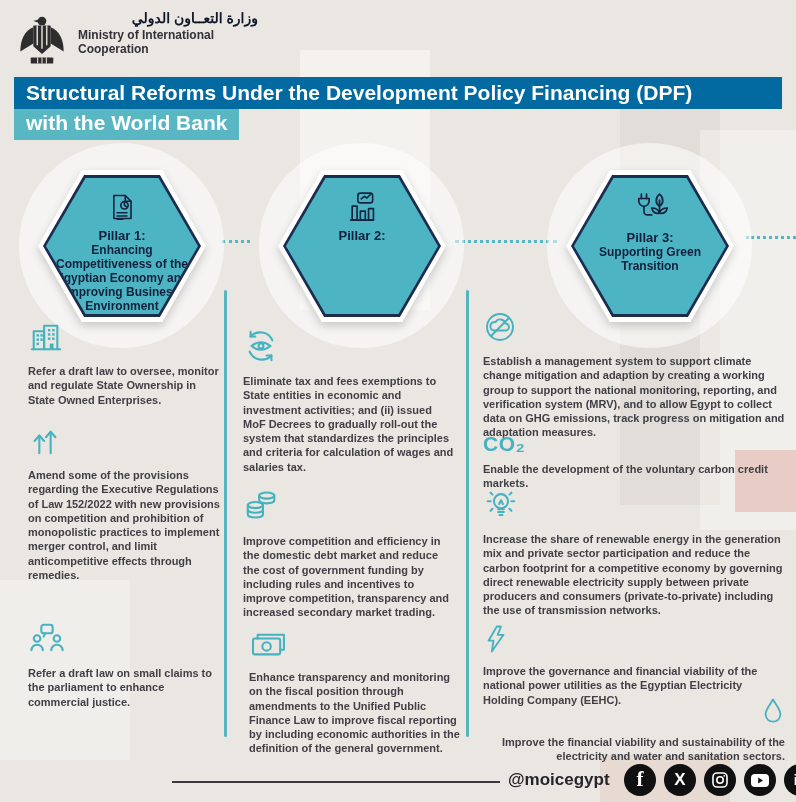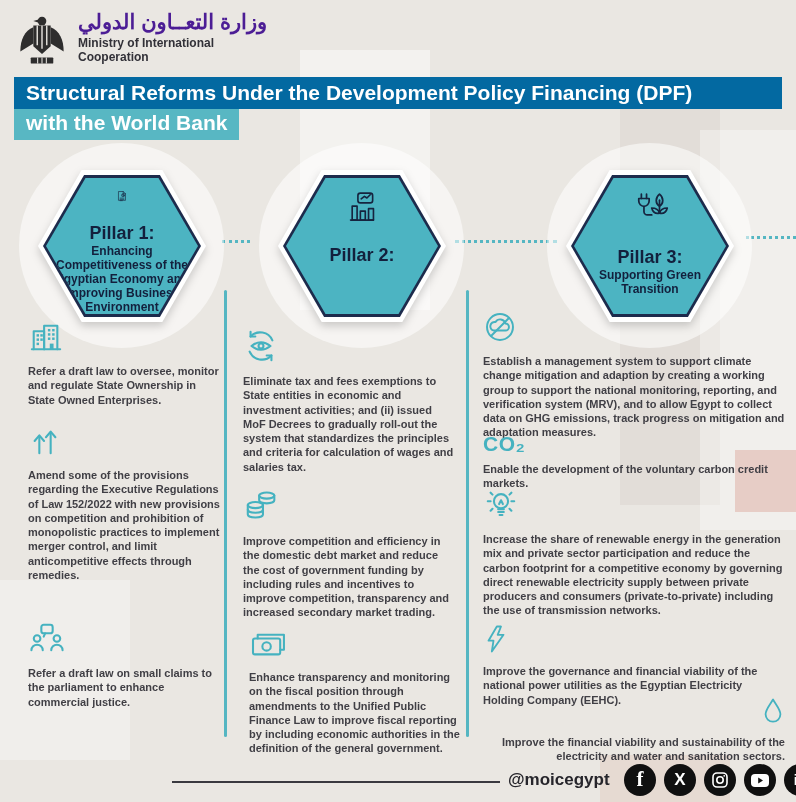--- a/index.html
+++ b/index.html
@@ -5,42 +5,42 @@
   html,body{margin:0;padding:0;background:#d8d6d2;}
   .canvas{position:relative;width:796px;height:802px;background:#eae7e2;overflow:hidden;
           font-family:"Liberation Sans",sans-serif;}
 
   
   .bg{position:absolute;pointer-events:none;}
 
   
   .logo{position:absolute;left:16px;top:10px;display:flex;gap:10px;}
   .eagle svg{width:52px;height:62px;}
-  .logo-ar{color:#4c1d95;font-size:21px;font-weight:bold;direction:rtl;text-align:left;}
+  .logo-ar{color:#0f172a;font-size:14px;font-weight:bold;direction:rtl;text-align:right;}
   .logo-en{color:#323138;font-size:12px;font-weight:bold;width:180px;line-height:1.15;margin-top:3px;}
 
   
   .banner{position:absolute;left:14px;top:77px;}
   .b1{background:#0369a1;color:#fff;font-weight:bold;font-size:21px;line-height:26px;
       padding:3px 12px;width:744px;}
   .b2{background:#58b7c3;color:#fff;font-weight:bold;font-size:21px;line-height:26px;
       display:inline-block;padding:1px 12px 4px;}
 
   
   .halo{position:absolute;width:205px;height:205px;border-radius:50%;
         background:rgba(255,255,255,0.55);}
   .hexwrap{position:absolute;width:168px;height:152px;
            filter:drop-shadow(0 4px 4px rgba(0,0,0,0.18));}
   .hex,.hex-mid,.hex-in{clip-path:polygon(26% 0,74% 0,100% 50%,74% 100%,26% 100%,0 50%);}
   .hex{position:absolute;inset:0;background:#ffffff;}
   .hex-mid{position:absolute;inset:5px;background:#1d2b4c;}
   .hex-in{position:absolute;inset:8px;background:#4cb4c2;display:flex;flex-direction:column;
           align-items:center;padding-top:11px;box-sizing:border-box;}
   .pic{stroke:#16243f;fill:none;stroke-width:2;stroke-linecap:round;stroke-linejoin:round;}
-  .p-title{font-weight:bold;color:#13203d;font-size:18px;margin-top:20px;}
+  .p-title{font-weight:bold;color:#13203d;font-size:13px;margin-top:3px;}
   .p-sub{font-weight:bold;color:#13203d;font-size:12px;line-height:1.17;text-align:center;width:150px;}
 
   .connector{position:absolute;height:0;border-top:3px dotted #55b6c2;}
   .divider{position:absolute;width:3px;background:#55b6c2;border-radius:2px;}
 
   
   .reform{position:absolute;}
   .reform p{margin:6px 0 0;font-size:11px;font-weight:bold;color:#403f45;line-height:1.3;}
   .ricon svg{stroke:#45b2c0;fill:none;stroke-width:2.2;stroke-linecap:round;stroke-linejoin:round;}
   .co2{color:#45b2c0;font-weight:bold;font-size:21px;letter-spacing:0.5px;}

